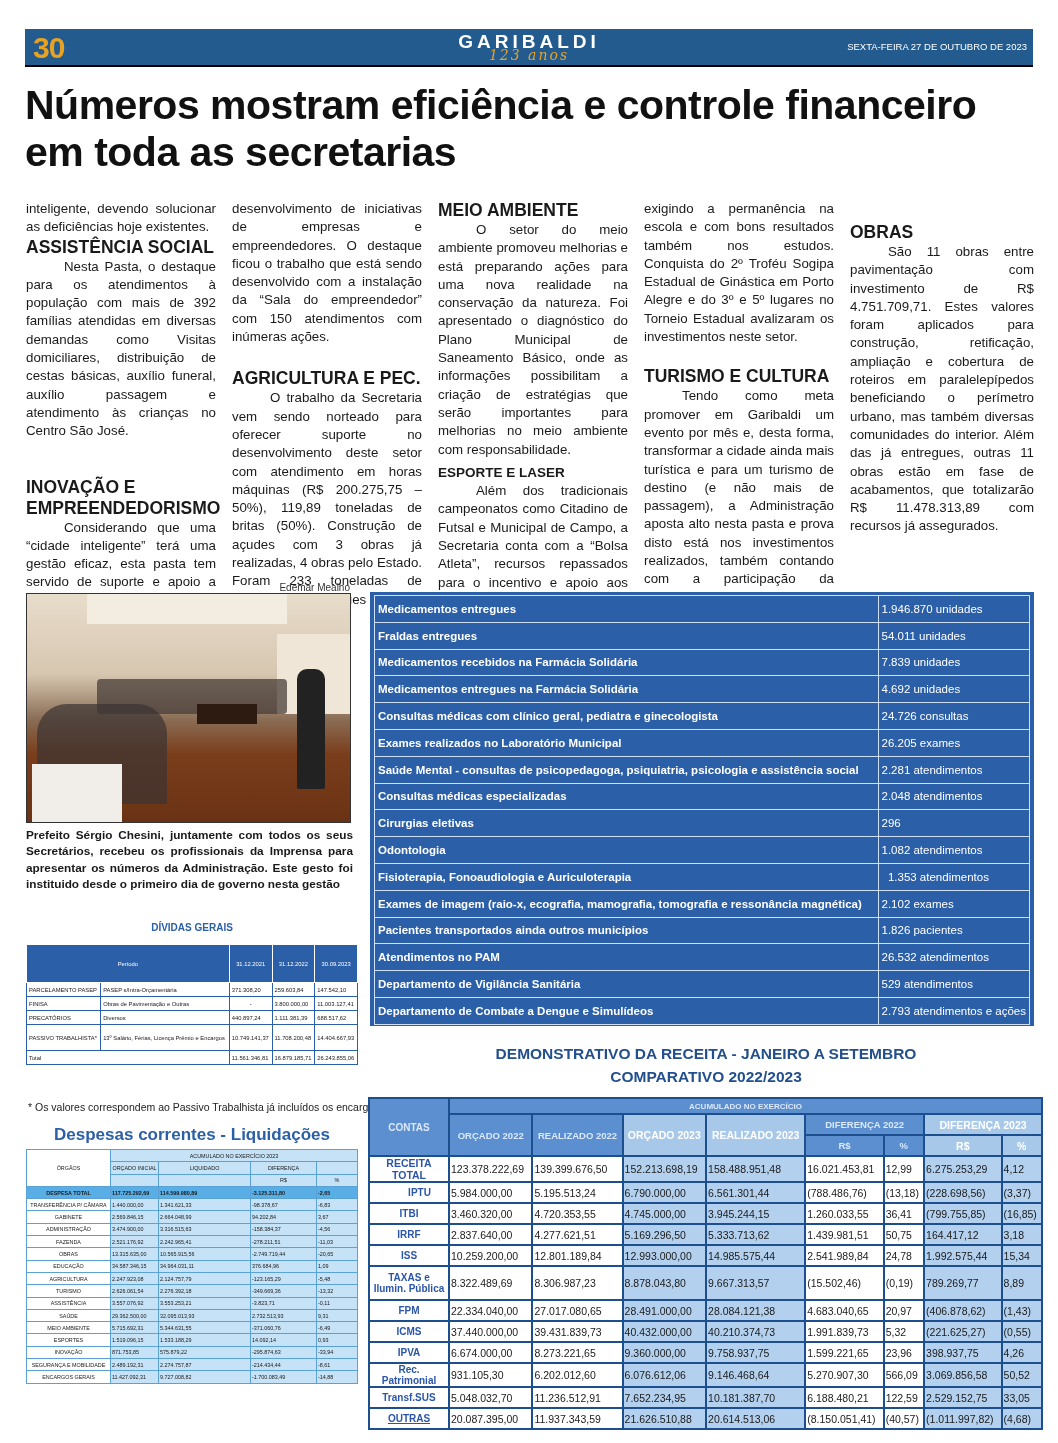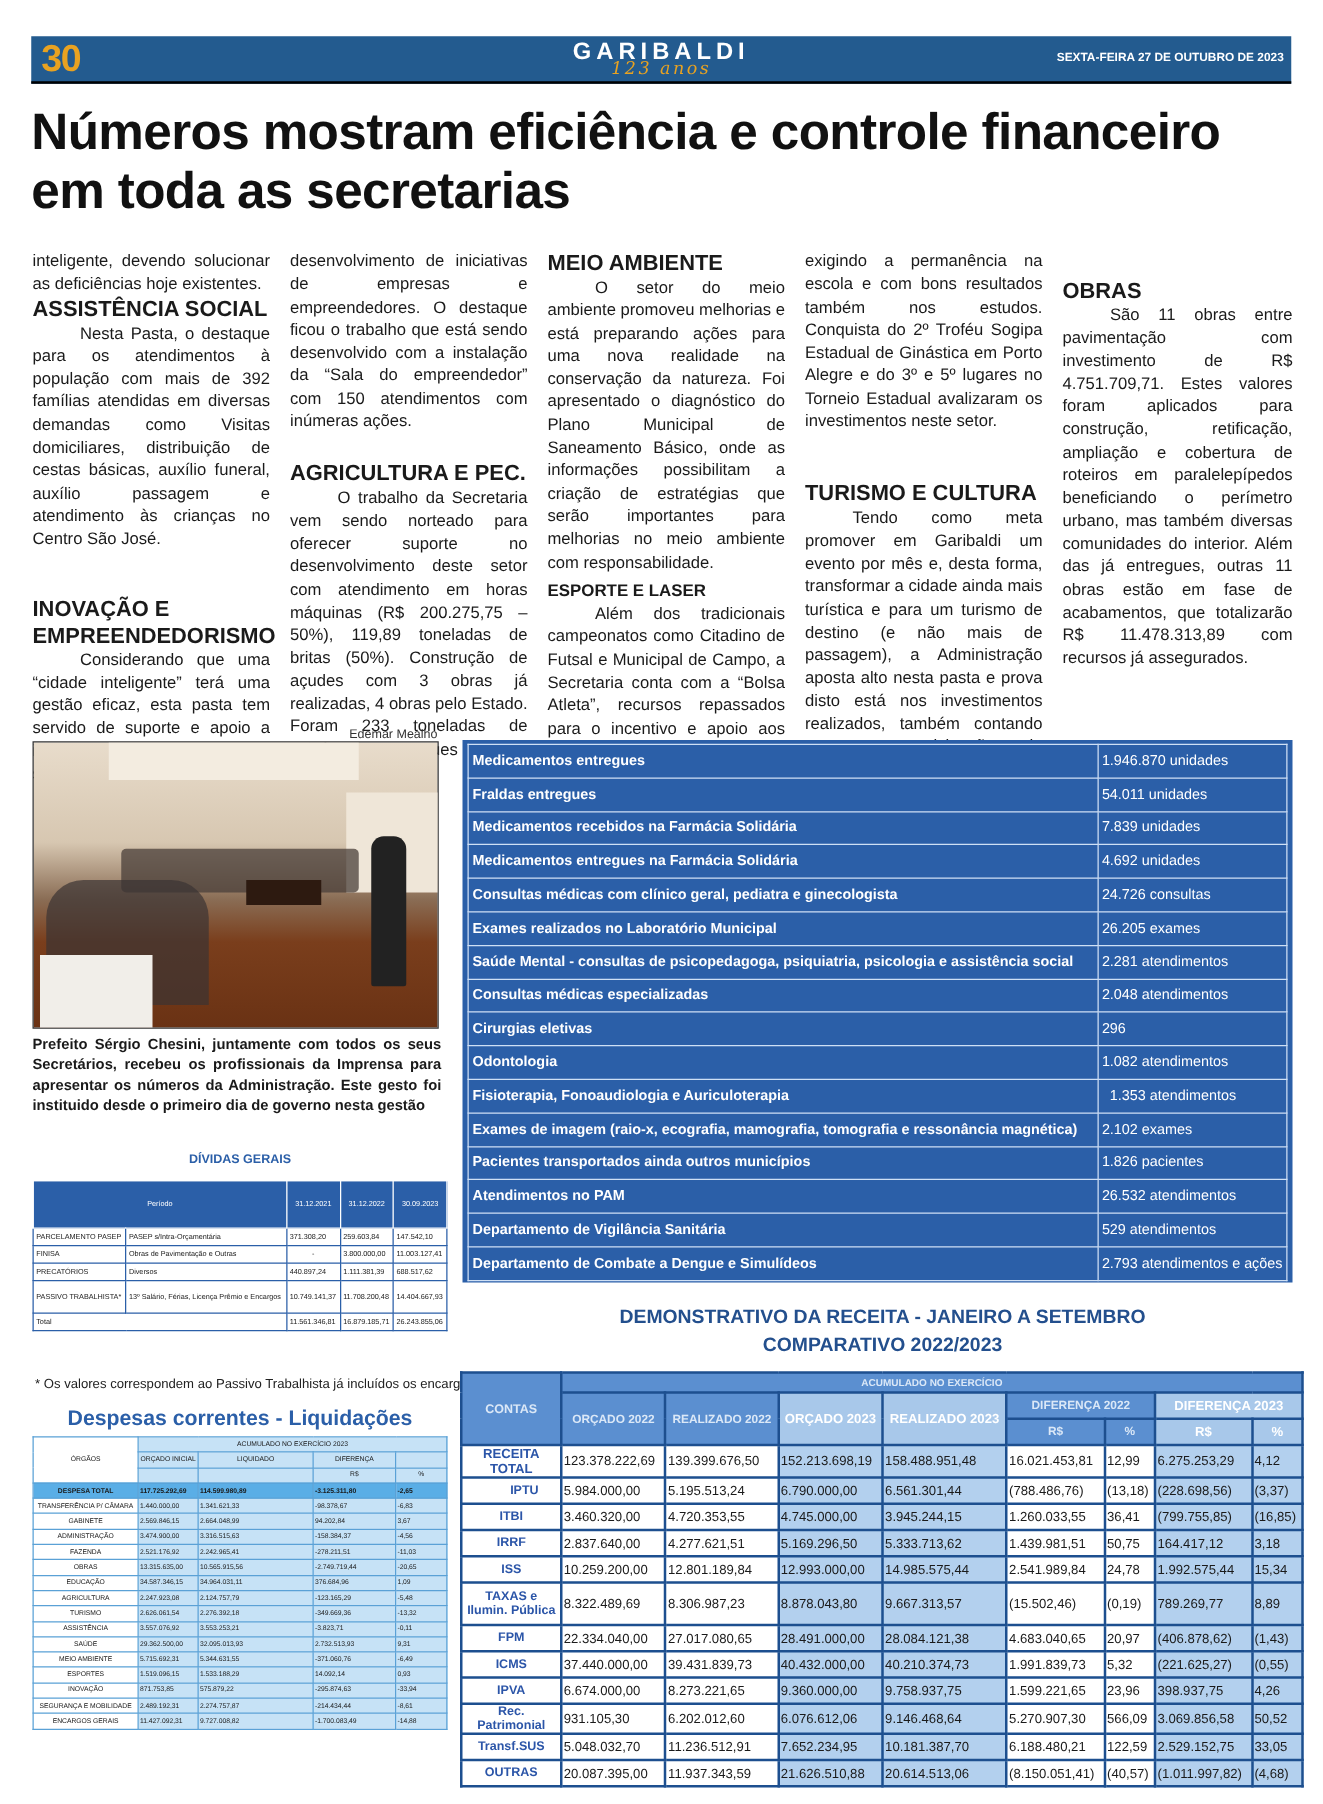--- a/index.html
+++ b/index.html
@@ -2,21 +2,21 @@
 <html><head>
 <meta charset="utf-8">
 <style>
 *{box-sizing:border-box;margin:0;padding:0}
 body{width:1058px;height:1443px;background:#fff;font-family:"Liberation Sans",sans-serif;color:#1a1a1a;position:relative;overflow:hidden}
 .abs{position:absolute}
 .masthead{left:25px;top:29px;width:1008px;height:38px;background:#235b8f;border-bottom:2px solid #000000}
 .pagenum{left:8px;top:0;font-size:30px;font-weight:bold;color:#e8a221;font-family:"Liberation Sans",sans-serif;letter-spacing:-1px;line-height:38px}
 .brand{left:0;width:100%;top:2px;text-align:center;color:#fff;font-weight:bold;font-size:19px;letter-spacing:4px}
 .brand-sub{left:0;width:100%;top:18px;text-align:center;color:#e8a221;font-size:14px;font-style:italic;font-family:"DejaVu Serif",serif;letter-spacing:2px}
-.date{right:6px;top:12px;color:#fff;font-size:9.5px;font-weight:bold}
+.date{right:6px;top:12px;color:#fff;font-size:9.5px;font-weight:normal}
 .headline{left:25px;top:82px;width:1010px;font-size:41px;line-height:47px;font-weight:bold;color:#111;letter-spacing:-0.5px}
 .col{font-size:13.3px;line-height:18.3px;text-align:justify;hyphens:auto}
 .col h3{font-size:17.5px;line-height:21px;font-weight:bold;text-align:left;margin:0}
 .col h4{font-size:13.5px;font-weight:bold;text-align:left;margin:0}
 .col p.ind{text-indent:38px}
 .sp{height:18px}
 .photo{left:26px;top:593px;width:325px;height:230px;background:linear-gradient(180deg,#e8dccb 0%,#d7c7b1 35%,#8a6d55 55%,#7a3e1c 70%,#6a3214 100%);border:1px solid #333;overflow:hidden}
 .credit{right:708px;top:582px;font-size:10px;color:#333}
 .caption{left:26px;top:827px;width:327px;font-size:11.8px;line-height:16.4px;font-weight:bold;text-align:justify}
 .health{left:370px;top:592px;width:664px;height:434px;background:#2b5fa8;padding:3px 4px}
@@ -76,21 +76,21 @@
 <div class="abs col" style="left:438px;top:200px;width:190px">
   <h3>MEIO AMBIENTE</h3>
   <p class="ind">O setor do meio ambiente promoveu melhorias e está preparando ações para uma nova realidade na conservação da natureza. Foi apresentado o diagnóstico do Plano Municipal de Saneamento Básico, onde as informações possibilitam a criação de estratégias que serão importantes para melhorias no meio ambiente com responsabilidade.</p>
   <h4 style="margin-top:5px">ESPORTE E LASER</h4>
   <p class="ind">Além dos tradicionais campeonatos como Citadino de Futsal e Municipal de Campo, a Secretaria conta com a “Bolsa Atleta”, recursos repassados para o incentivo e apoio aos que se destacam nos diversos setores do esporte,</p>
 </div>
 
 <div class="abs col" style="left:644px;top:200px;width:190px">
   <p>exigindo a permanência na escola e com bons resultados também nos estudos. Conquista do 2º Troféu Sogipa Estadual de Ginástica em Porto Alegre e do 3º e 5º lugares no Torneio Estadual avalizaram os investimentos neste setor.</p>
   <div class="sp"></div>
-  <h3 style="margin-top:20px">TURISMO E CULTURA</h3>
+  <h3 style="margin-top:2px">TURISMO E CULTURA</h3>
   <p class="ind">Tendo como meta promover em Garibaldi um evento por mês e, desta forma, transformar a cidade ainda mais turística e para um turismo de destino (e não mais de passagem), a Administração aposta alto nesta pasta e prova disto está nos investimentos realizados, também contando com a participação da comunidade escolar com grande relevância. O</p>
 </div>
 
 <div class="abs col" style="left:850px;top:200px;width:184px">
   <div class="sp"></div>
   <h3 style="margin-top:4px">OBRAS</h3>
   <p class="ind">São 11 obras entre pavimentação com investimento de R$ 4.751.709,71. Estes valores foram aplicados para construção, retificação, ampliação e cobertura de roteiros em paralelepípedos beneficiando o perímetro urbano, mas também diversas comunidades do interior. Além das já entregues, outras 11 obras estão em fase de acabamentos, que totalizarão R$ 11.478.313,89 com recursos já assegurados.</p>
 </div>
 
 <div class="abs credit">Edemar Mealho</div>
@@ -498,21 +498,21 @@
         <td class="w">5.048.032,70</td>
         <td class="w">11.236.512,91</td>
         <td class="b">7.652.234,95</td>
         <td class="b">10.181.387,70</td>
         <td class="w">6.188.480,21</td>
         <td class="w">122,59</td>
         <td class="b">2.529.152,75</td>
         <td class="b">33,05</td>
       </tr>
       <tr>
-        <td class="name" style="font-size: 10px; white-space: normal;">OUTRAS</td>
+        <td class="name" style="font-size: 10px; white-space: normal; text-decoration: underline;">OUTRAS</td>
         <td class="w">20.087.395,00</td>
         <td class="w">11.937.343,59</td>
         <td class="b">21.626.510,88</td>
         <td class="b">20.614.513,06</td>
         <td class="w">(8.150.051,41)</td>
         <td class="w">(40,57)</td>
         <td class="b">(1.011.997,82)</td>
         <td class="b">(4,68)</td>
       </tr>
     </tbody>

